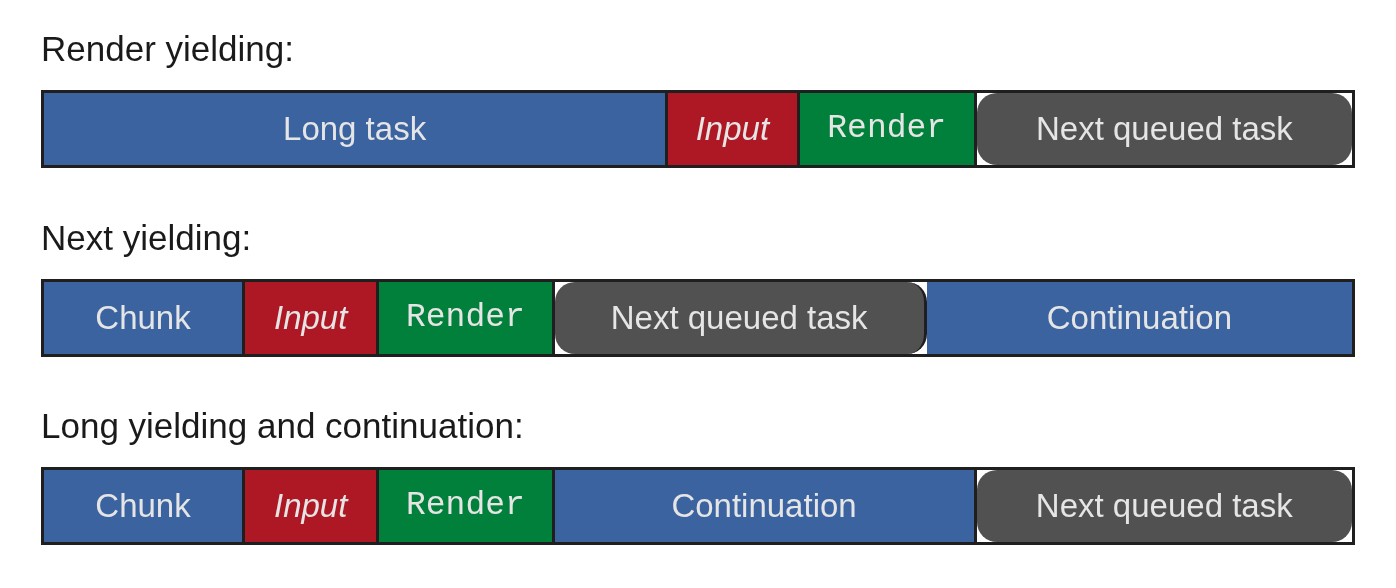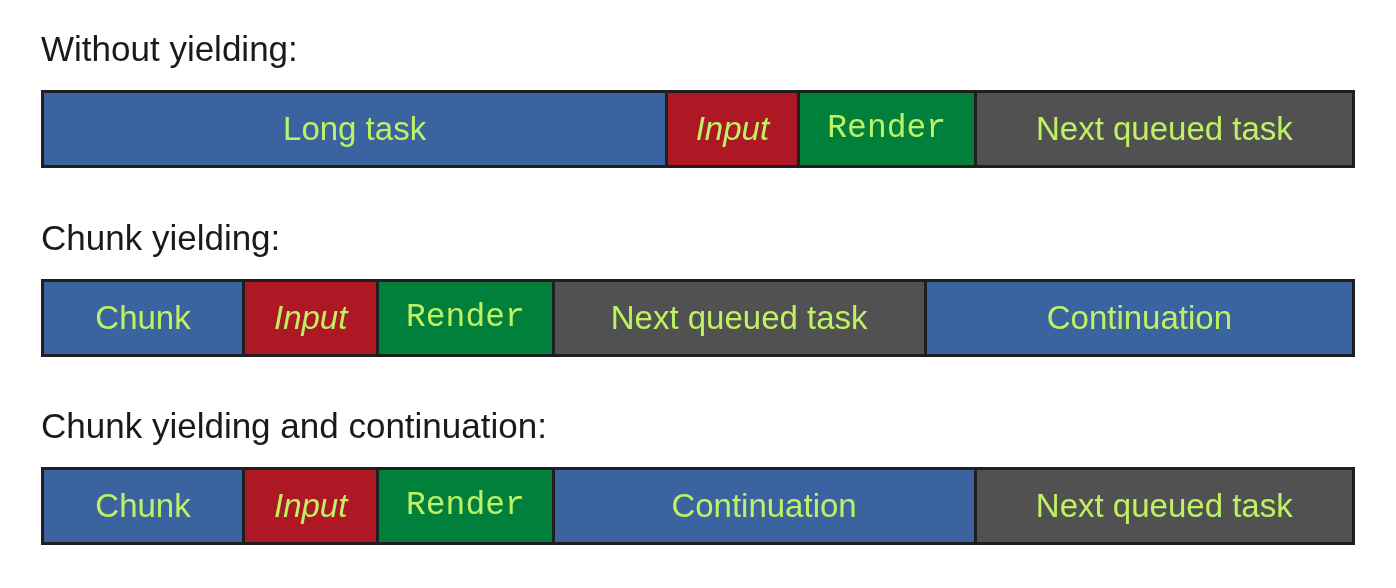--- a/index.html
+++ b/index.html
@@ -58,85 +58,85 @@
     border-right: 3px solid #1f1f1f;
     overflow: hidden;
   }
   .segment:last-child {
     border-right: none;
   }
 
   .segment-label {
     font-size: 33px;
     line-height: 36px;
-    color: #bef264;
+    color: #e5e5e5;
     white-space: nowrap;
     letter-spacing: 0px;
   }
 
   
   .seg-blue  { background: #3a63a0; }
   .seg-red   { background: #ad1824; font-style: italic; }
   .seg-green { background: #00803a; font-family: Liberation Mono, monospace; }
-  .seg-gray  { background: #515151; }
+  .seg-gray  { background: #515151; border-radius: 20px; }
 
   
   #section-0 { top: 28px; }
   #section-1 { top: 217px; }
   #section-2 { top: 405px; }
 
   .section-label { top: 0px; }
   .timeline { top: 62px; }
 </style>
 </head>
 <body>
 
 <div class="canvas">
 
   <div class="section" id="section-0">
-    <div class="section-label">Without yielding:</div>
+    <div class="section-label">Render yielding:</div>
     <div class="timeline">
       <div class="segment seg-blue" style="width:47.72%">
         <span class="segment-label">Long task</span>
       </div>
       <div class="segment seg-red" style="width:10.05%">
         <span class="segment-label">Input</span>
       </div>
       <div class="segment seg-green" style="width:13.55%">
         <span class="segment-label">Render</span>
       </div>
       <div class="segment seg-gray" style="width:28.68%">
         <span class="segment-label">Next queued task</span>
       </div>
     </div>
   </div>
 
   <div class="section" id="section-1">
-    <div class="section-label">Chunk yielding:</div>
+    <div class="section-label">Next yielding:</div>
     <div class="timeline">
       <div class="segment seg-blue" style="width:15.37%">
         <span class="segment-label">Chunk</span>
       </div>
       <div class="segment seg-red" style="width:10.27%">
         <span class="segment-label">Input</span>
       </div>
       <div class="segment seg-green" style="width:13.39%">
         <span class="segment-label">Render</span>
       </div>
       <div class="segment seg-gray" style="width:28.46%">
         <span class="segment-label">Next queued task</span>
       </div>
       <div class="segment seg-blue" style="width:32.51%">
         <span class="segment-label">Continuation</span>
       </div>
     </div>
   </div>
 
   <div class="section" id="section-2">
-    <div class="section-label">Chunk yielding and continuation:</div>
+    <div class="section-label">Long yielding and continuation:</div>
     <div class="timeline">
       <div class="segment seg-blue" style="width:15.37%">
         <span class="segment-label">Chunk</span>
       </div>
       <div class="segment seg-red" style="width:10.27%">
         <span class="segment-label">Input</span>
       </div>
       <div class="segment seg-green" style="width:13.39%">
         <span class="segment-label">Render</span>
       </div>

